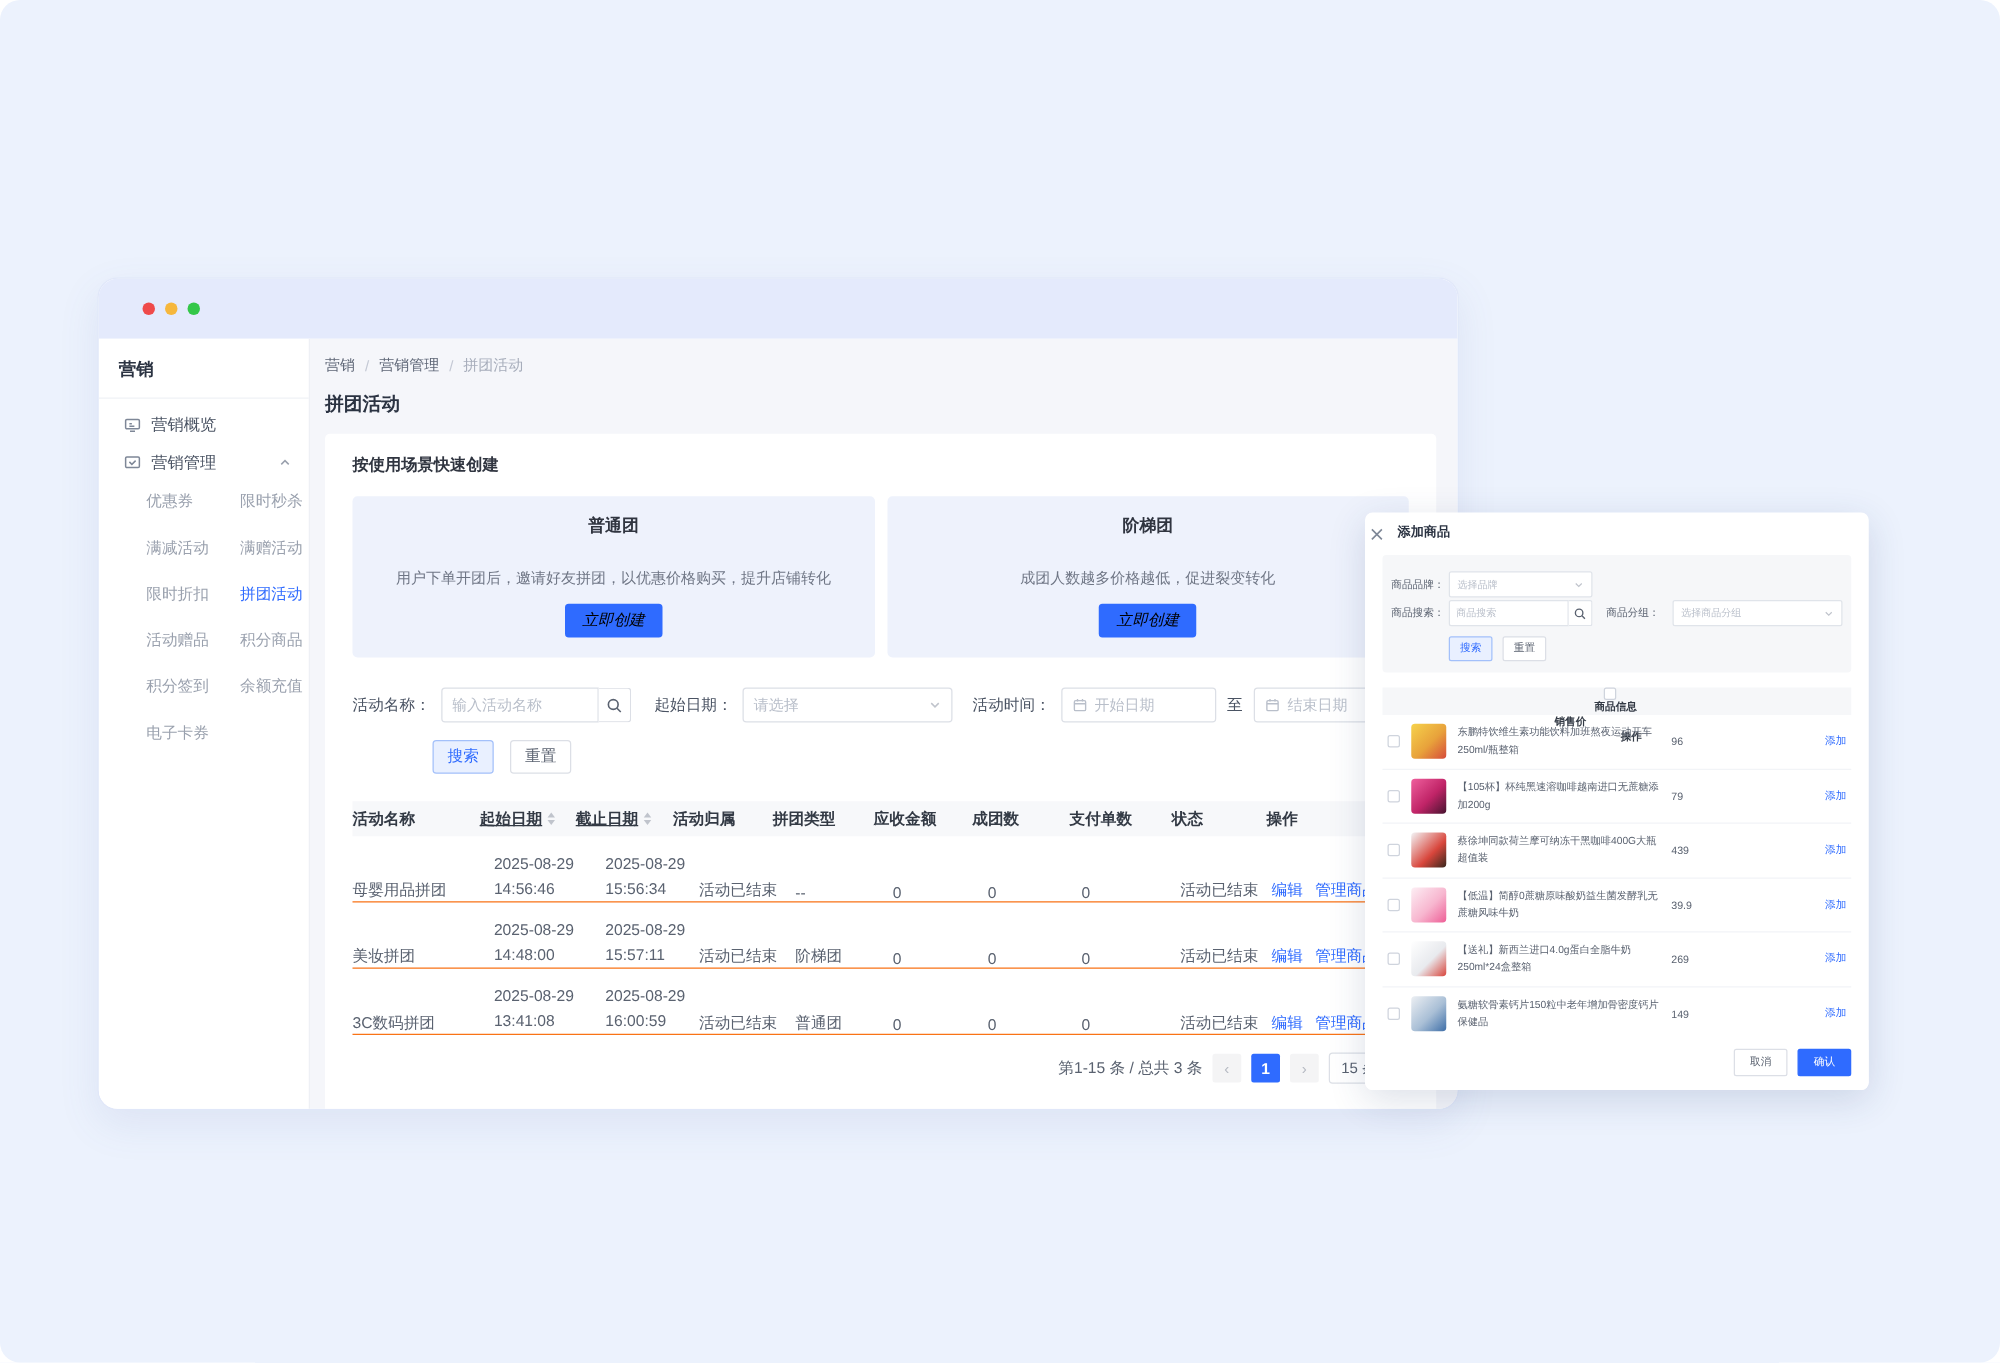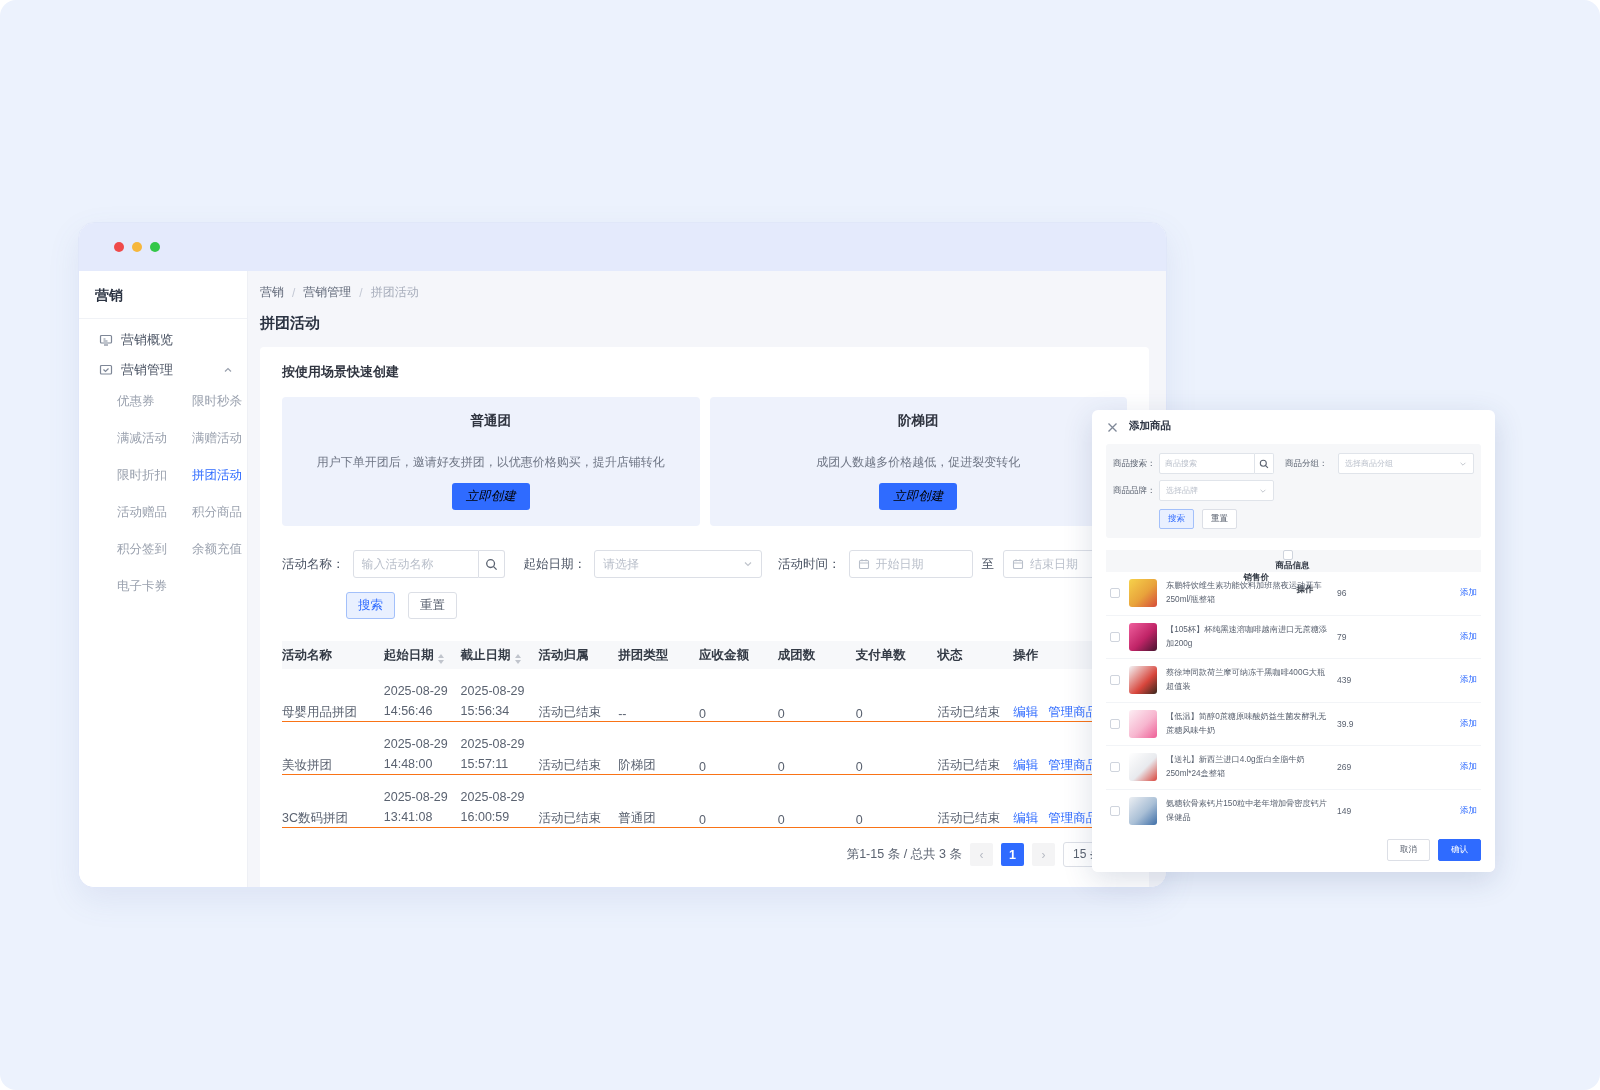--- a/index.html
+++ b/index.html
@@ -52,37 +52,37 @@
   .btn-row { margin:14px 0 0 64px; display:flex; gap:13px; }
   .btn-search { background:#e9f0ff; border:1px solid #a3c0fa; color:#2f6bff; font-size:12.5px; border-radius:3px; padding:4px 11px; cursor:pointer; font-family:inherit; }
   .btn-plain { background:#fff; border:1px solid #dcdfe6; color:#5a6270; font-size:12.5px; border-radius:3px; padding:4px 11px; cursor:pointer; font-family:inherit; }
 
   
   .tbl { margin-top:22px; }
   .thead { display:flex; align-items:center; background:#f7f8fa; height:28px; font-size:12.5px; font-weight:700; color:#333a45; }
   .trow { display:flex; align-items:flex-end; height:53px; border-bottom:1px solid #f97316; font-size:12.5px; color:#5a6270; }
   .c0{width:102px;} .c1{width:77px;} .c2{width:78px;} .c3{width:80px;} .c4{width:81px;}
   .c5{width:79px;} .c6{width:78px;} .c7{width:82px;} .c8{width:76px;} .c9{width:114px;}
-  .th { display:flex; align-items:flex-end; }
+  .th { display:flex; align-items:center;text-decoration:underline; }
   .sort { display:inline-flex; flex-direction:column; gap:2px; margin-left:4px; }
   .car-up { width:0; height:0; border-left:3.5px solid transparent; border-right:3.5px solid transparent; border-bottom:4px solid #c0c4cc; }
   .car-dn { width:0; height:0; border-left:3.5px solid transparent; border-right:3.5px solid transparent; border-top:4px solid #c0c4cc; }
-  .dt { line-height:1.55; }
+  .dt { line-height:1.55;margin-left:15px; }
   .link { color:#2f6bff; cursor:pointer; }
   .act-gap { display:flex; gap:10px; }
 
   .pager { display:flex; justify-content:flex-end; align-items:center; gap:8px; margin-top:14px; font-size:12.5px; color:#5a6270; }
   .pg-btn { width:23px; height:23px; background:#f4f4f5; color:#b6bac3; border-radius:2px; display:flex; align-items:center; justify-content:center; font-size:12px; cursor:pointer; }
   .pg-active { width:23px; height:23px; background:#2f6bff; color:#fff; border-radius:2px; display:flex; align-items:center; justify-content:center; font-weight:700; cursor:pointer; }
   .pg-size { border:1px solid #dcdfe6; border-radius:3px; height:25px; padding:0 9px; display:flex; align-items:center; background:#fff; font-size:12px; color:#5a6270; cursor:pointer; }
 
   
   .modal { position:absolute; left:1092px; top:410px; width:403px; height:462px; background:#fff; border-radius:6px;
            box-shadow:0 8px 30px rgba(40,60,110,.16); z-index:10; font-size:9px; overflow:hidden; }
-  .m-header { display:flex; align-items:flex-end; gap:11px; padding:9px 15px 6px; }
+  .m-header { display:flex; align-items:flex-end; gap:11px; padding:9px 4px 6px; }
   .m-title { font-size:10.5px; font-weight:700; color:#2b3342; }
   .m-filter { margin:5px 14px 0; background:#f6f7f9; border-radius:3px; padding:7px 7px 9px; }
   .mf-row { display:flex; align-items:center; margin-top:6px; }
   .mf-label { width:46px; flex:none; color:#5a6270; font-size:8.5px; }
   .mf-group { display:flex; }
   .mf-inp { height:21px; border:1px solid #e0e4ea; border-radius:2px 0 0 2px; background:#fff; width:96px; padding:0 5px; font-size:8px; font-family:inherit; color:#333; }
   .mf-inp::placeholder { color:#b9bfca; }
   .mf-append { width:19px; height:21px; border:1px solid #e0e4ea; border-left:none; border-radius:0 2px 2px 0; background:#fff; display:flex; align-items:center; justify-content:center; cursor:pointer; }
   .mf-select { height:21px; border:1px solid #e0e4ea; border-radius:2px; background:#fff; display:flex; align-items:center; justify-content:space-between; padding:0 6px; color:#b9bfca; font-size:8px; cursor:pointer; }
   .mf-sel-group { flex:1; margin-left:7px; }
@@ -328,20 +328,31 @@
     <div class="m-header">
       <span class="icon">
         <svg width="11" height="11" viewBox="0 0 11 11" stroke="#7e8797" stroke-width="1.3">
             <path d="M1.5 1.5 9.5 9.5M9.5 1.5 1.5 9.5"></path>
           </svg>
       </span>
       <span class="m-title">添加商品</span>
     </div>
 
     <div class="m-filter">
+      <div class="mf-row">
+        <span class="mf-label">商品品牌：</span>
+        <div class="mf-select mf-sel-brand">
+          <span>选择品牌</span>
+          <span class="icon">
+            <svg width="8" height="8" viewBox="0 0 10 10" fill="none" stroke="#c0c4cc" stroke-width="1.2">
+                <path d="M2 3.5 5 6.5 8 3.5"></path>
+              </svg>
+          </span>
+        </div>
+      </div>
       <div class="mf-row" style="margin-top:2px">
         <span class="mf-label">商品搜索：</span>
         <div class="mf-group">
           <input class="mf-inp" placeholder="商品搜索" style="">
           <span class="mf-append">
             <svg width="10" height="10" viewBox="0 0 13 13" fill="none" stroke="#5a6270" stroke-width="1.4">
                 <circle cx="5.6" cy="5.6" r="3.9"></circle>
                 <path d="M8.6 8.6 11.6 11.6"></path>
               </svg>
           </span>
@@ -349,31 +360,20 @@
         <span class="mf-glabel">商品分组：</span>
         <div class="mf-select mf-sel-group">
           <span>选择商品分组</span>
           <span class="icon">
             <svg width="8" height="8" viewBox="0 0 10 10" fill="none" stroke="#c0c4cc" stroke-width="1.2">
                 <path d="M2 3.5 5 6.5 8 3.5"></path>
               </svg>
           </span>
         </div>
       </div>
-      <div class="mf-row">
-        <span class="mf-label">商品品牌：</span>
-        <div class="mf-select mf-sel-brand">
-          <span>选择品牌</span>
-          <span class="icon">
-            <svg width="8" height="8" viewBox="0 0 10 10" fill="none" stroke="#c0c4cc" stroke-width="1.2">
-                <path d="M2 3.5 5 6.5 8 3.5"></path>
-              </svg>
-          </span>
-        </div>
-      </div>
       <div class="mf-btns">
         <button class="m-btn-search">搜索</button>
         <button class="m-btn-plain">重置</button>
       </div>
     </div>
 
     <div class="m-thead">
       <span class="m-check"></span>
       <span class="m-col-info">商品信息</span>
       <span class="m-col-price">销售价</span>

